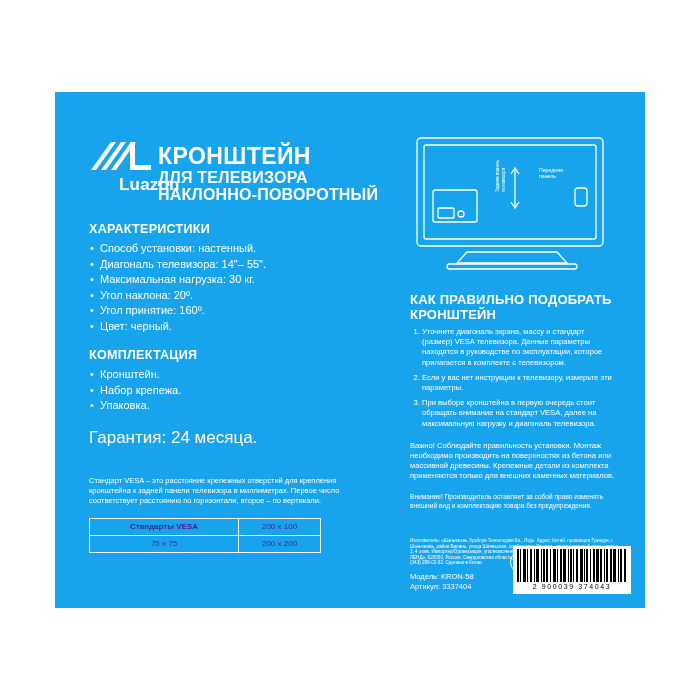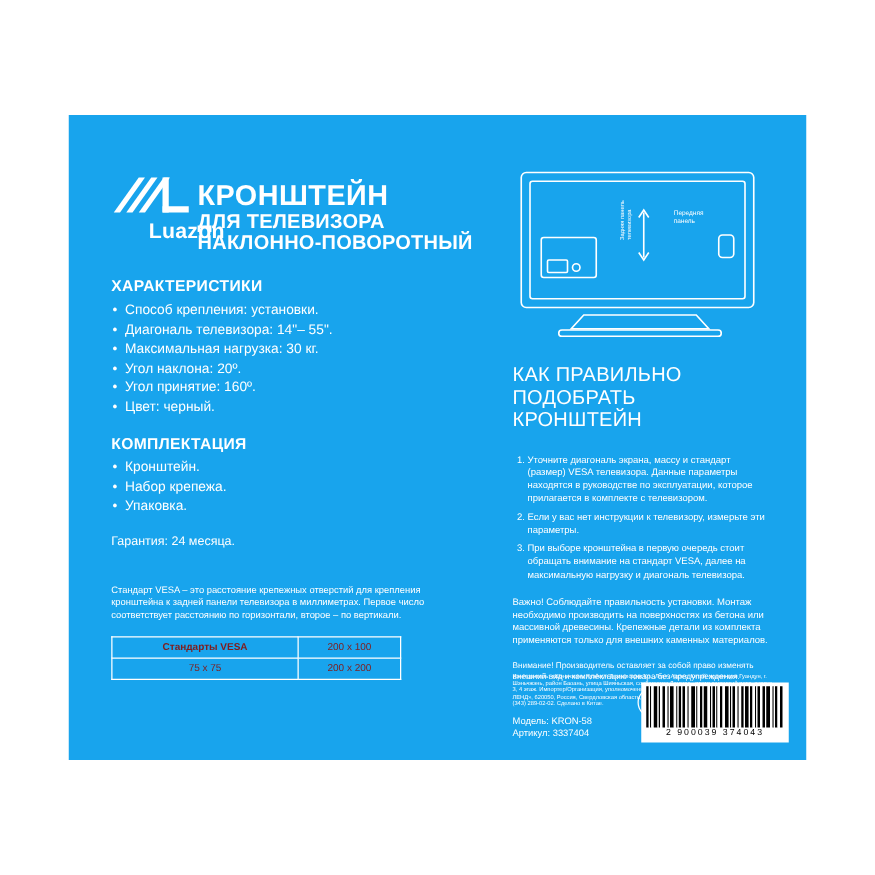--- a/index.html
+++ b/index.html
@@ -89,56 +89,56 @@
     line-height: 15.5px;
     padding-left: 11px;
   }
   ul.bullets li:before {
     content: "•";
     position: absolute;
     left: 1px;
     top: 0;
   }
   .warranty {
-    font-size: 10px;
+    font-size: 17px;
     margin: 10px 0 0 0;
   }
   .note-small {
     font-size: 7.5px;
     line-height: 10px;
     margin-top: 28px;
     width: 265px;
   }
   
   table.vesa {
     margin-top: 12px;
     border-collapse: collapse;
     width: 232px;
-    color: #7f1d1d;
+    color: #4c1d95;
   }
   table.vesa td {
     border: 1px solid #ffffff;
     font-size: 8px;
     text-align: center;
     padding: 3px 2px;
     height: 10px;
   }
   table.vesa td.hd { font-weight: bold; }
   
   .right-col {
     position: absolute;
     left: 355px;
     top: 200px;
     width: 205px;
     color: #ffffff;
   }
   .right-head {
-    font-size: 16px;
-    font-weight: normal;
-    margin-bottom: 17px;
+    font-size: 13px;
+    font-weight: bold;
+    margin-bottom: 5px;
     letter-spacing: .2px;
   }
   ol.steps {
     margin: 0;
     padding-left: 12px;
     font-size: 7.6px;
     line-height: 10.2px;
   }
   ol.steps li { margin-bottom: 5px; }
   .para {
@@ -280,21 +280,21 @@
         <text x="132" y="40" fill="#ffffff" font-size="5.2" font-family="Liberation Sans, sans-serif">Передняя</text>
         <text x="132" y="46" fill="#ffffff" font-size="5.2" font-family="Liberation Sans, sans-serif">панель</text>
         <text x="92" y="60" fill="#ffffff" font-size="4.6" font-family="Liberation Sans, sans-serif" transform="rotate(-90 92 60)">Задняя панель</text>
         <text x="98" y="60" fill="#ffffff" font-size="4.6" font-family="Liberation Sans, sans-serif" transform="rotate(-90 98 60)">телевизора</text>
       </svg>
     </div>
 
     <div class="left-col">
       <div class="sec-head">ХАРАКТЕРИСТИКИ</div>
       <ul class="bullets">
-        <li>Способ крепления: установки.</li>
+        <li>Способ установки: настенный.</li>
         <li>Диагональ телевизора: 14"– 55".</li>
         <li>Максимальная нагрузка: 30 кг.</li>
         <li>Угол наклона: 20º.</li>
         <li>Угол принятие: 160º.</li>
         <li>Цвет: черный.</li>
       </ul>
 
       <div class="sec-head">КОМПЛЕКТАЦИЯ</div>
       <ul class="bullets">
         <li>Кронштейн.</li>

